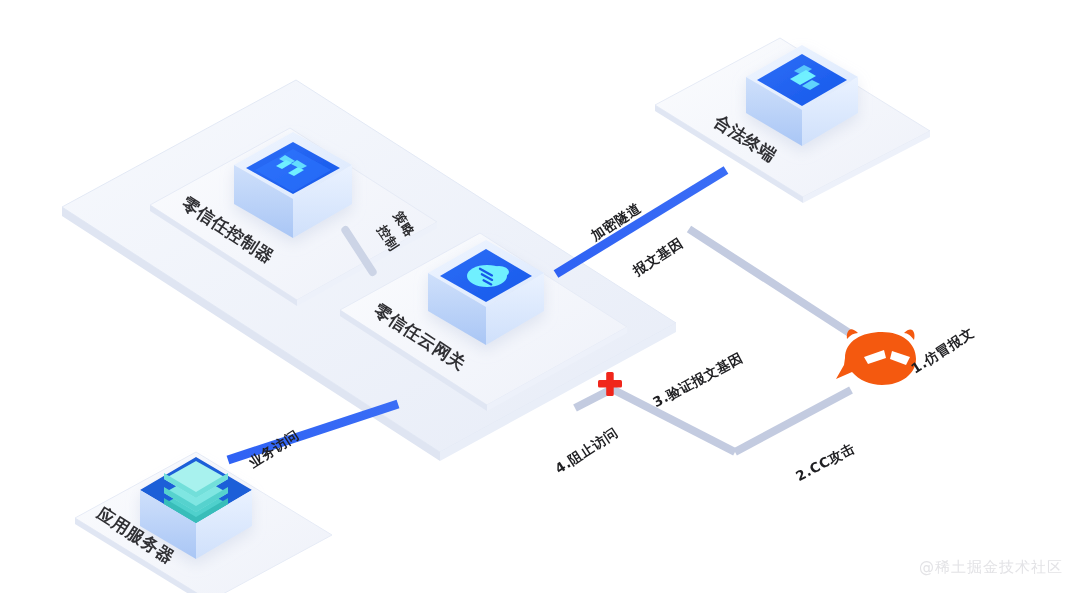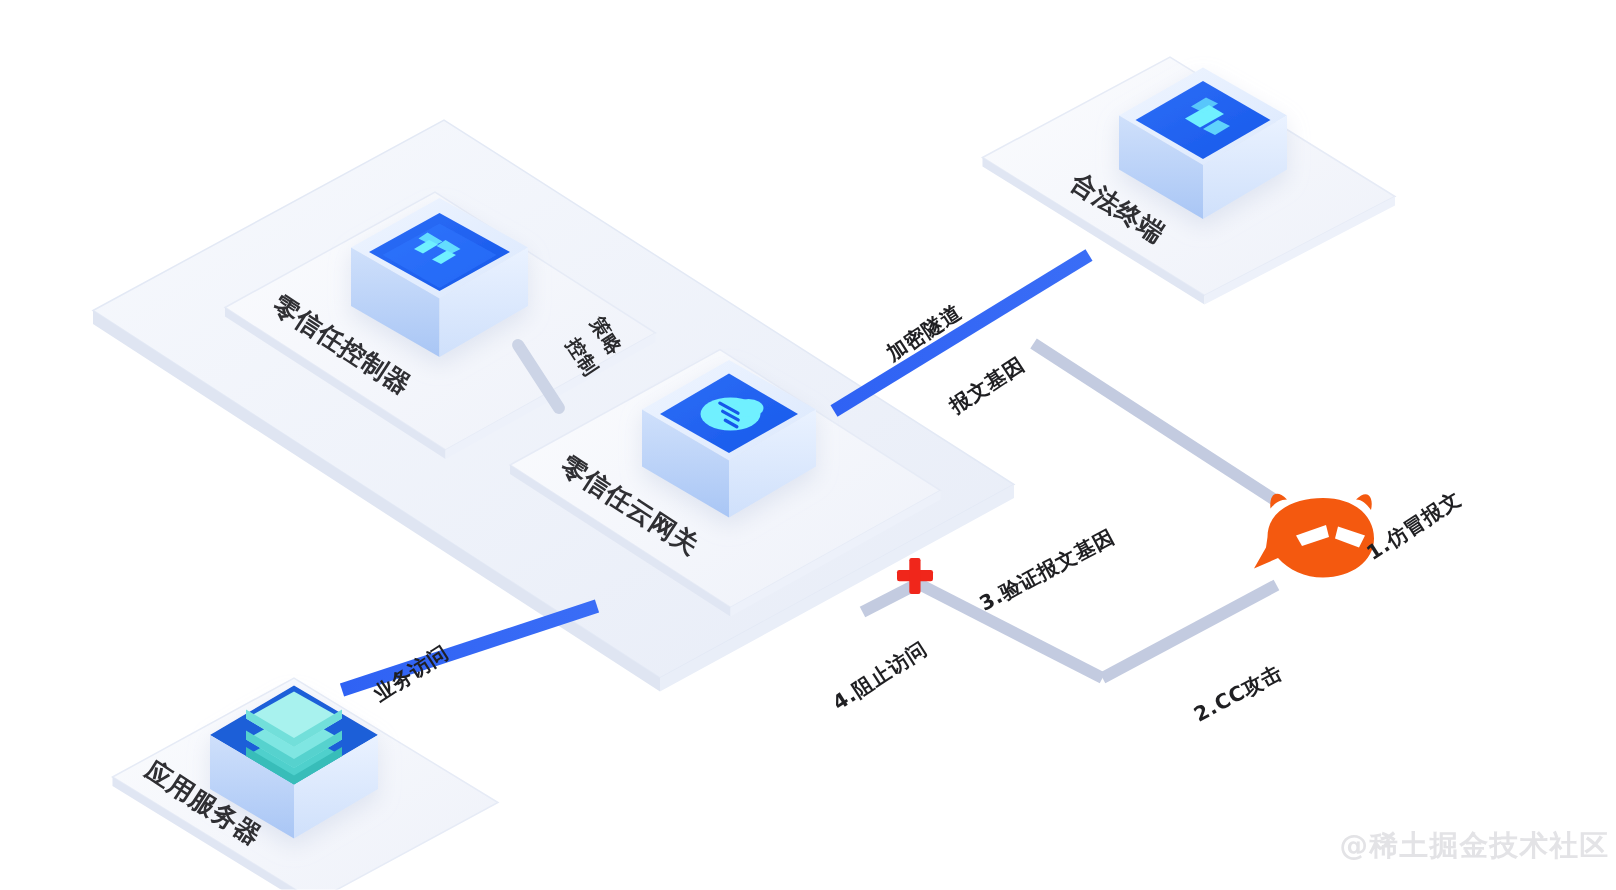--- a/index.html
+++ b/index.html
@@ -22,25 +22,25 @@
     letter-spacing:.5px;
     transform-origin:0 0;
     pointer-events:none;
   }
   .node-label{ font-size:17px; color:#2f2f33; }
   .flow-label{ font-size:13.5px; color:#1f1f22; font-weight:700;}
   .small-label{ font-size:13px; color:#2a2a2d; font-weight:700;}
 
   .watermark{
     position:absolute;
-    right:4px;bottom:16px;
-    font-size:19px;
+    right:14px;bottom:16px;
+    font-size:15px;
     color:#e3e3e6;
     letter-spacing:1px;
-    font-weight:700;
+    font-weight:400;
   }
 </style>
 </head>
 <body>
 
 <div id="stage">
 
   <svg class="layer" viewBox="0 0 1077 593">
     <defs>
       <linearGradient id="platTop" x1="0" y1="0" x2="1" y2="1">

